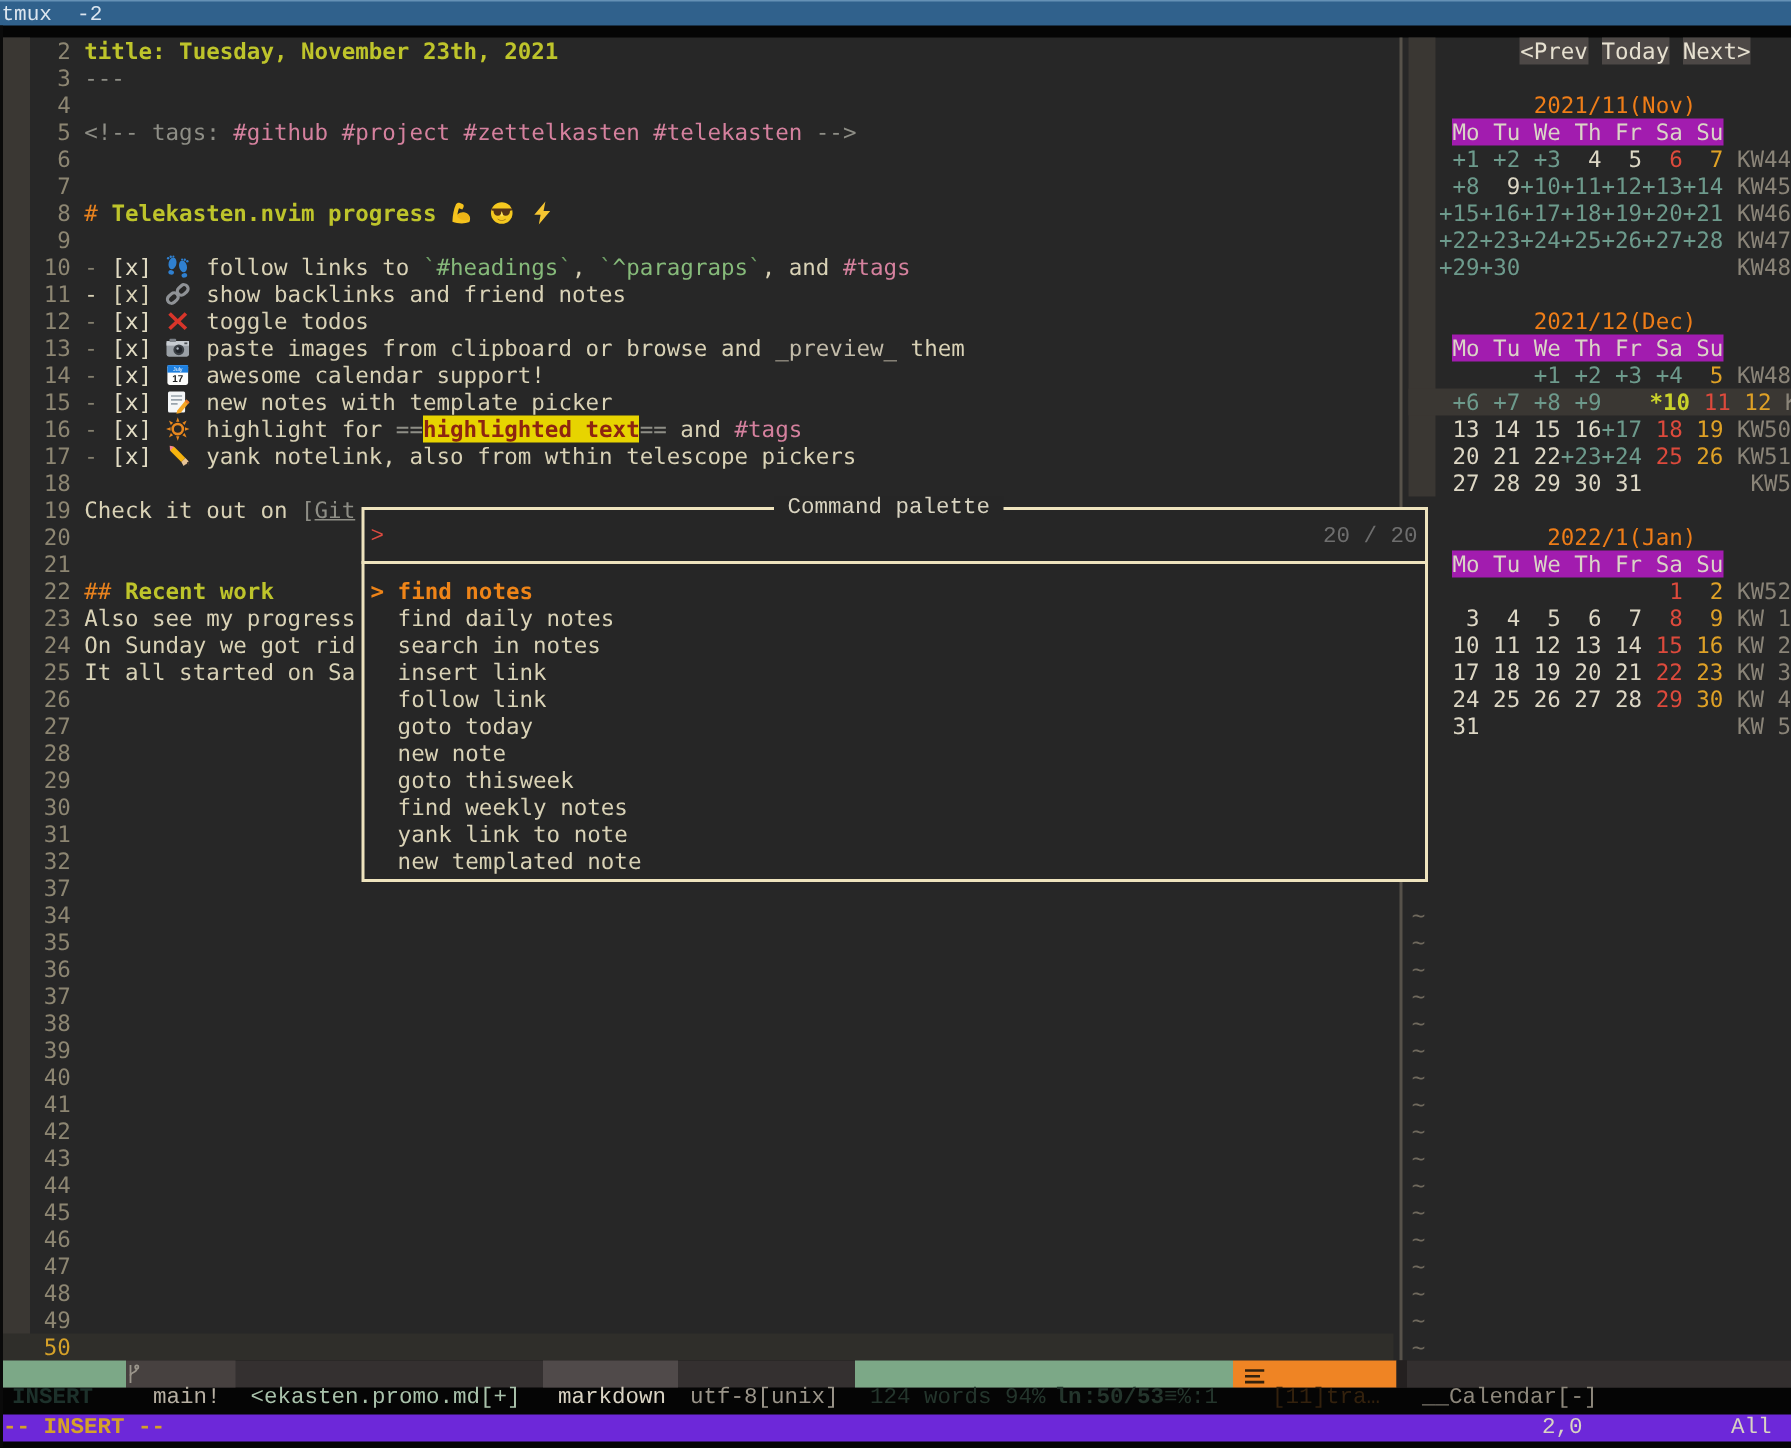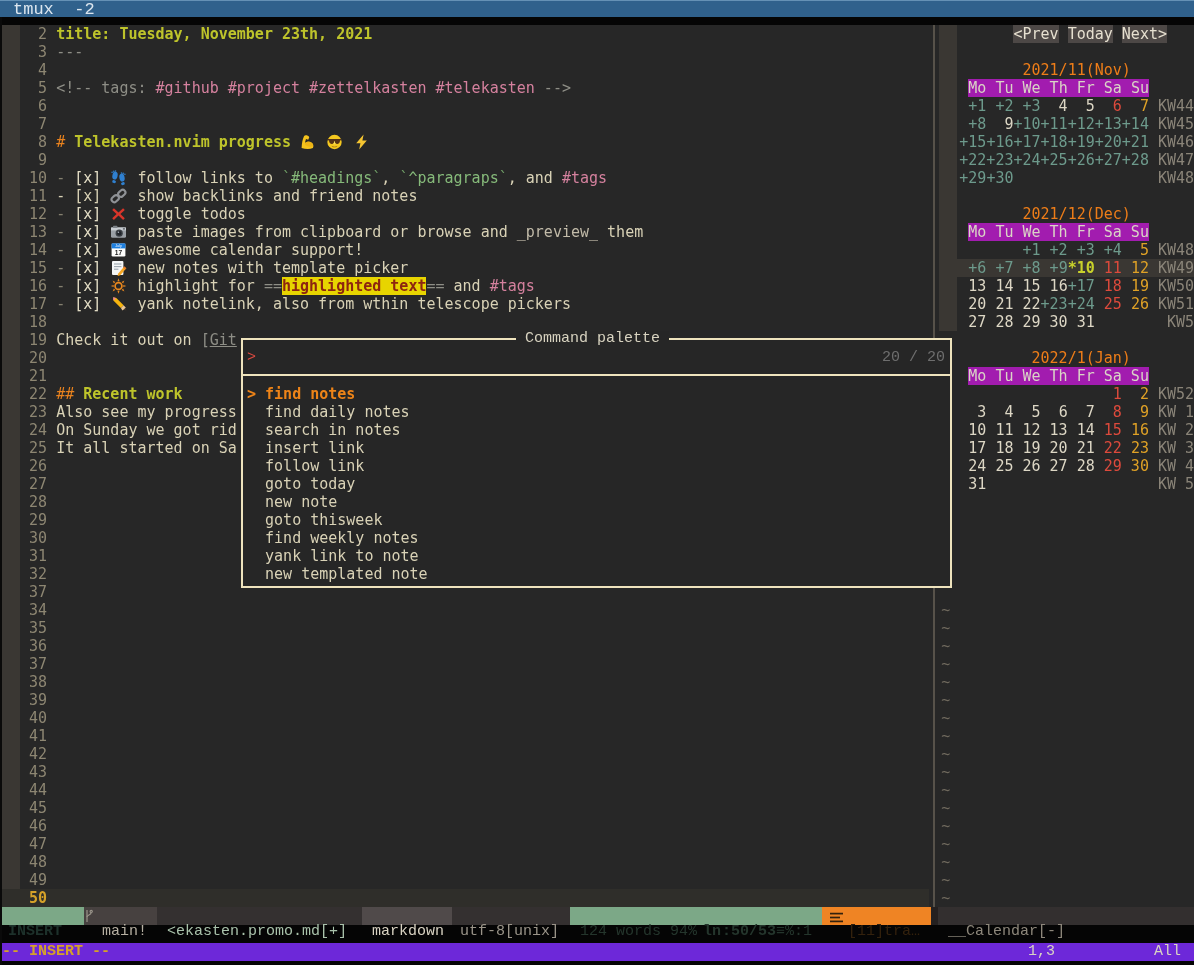--- a/index.html
+++ b/index.html
@@ -1,47 +1,47 @@
 <!DOCTYPE html>
 <html><head><meta charset="utf-8"><style>
 html,body{margin:0;padding:0;background:#000;}
 #root{position:relative;width:1194px;height:965px;background:#050505;overflow:hidden;
   font-family:"Liberation Mono",monospace;font-size:15px;line-height:18px;}
 .abs{position:absolute;}
 #titlebar{left:0;top:0;width:1194px;height:17px;background:#30618c;border-top:1px solid #6591b5;box-sizing:border-box;}
-#titlebar span{position:absolute;left:13px;top:0px;font-family:"Liberation Mono",monospace;font-size:17px;color:#dce6ef;white-space:pre;}
+#titlebar span{position:absolute;left:1px;top:0px;font-family:"Liberation Mono",monospace;font-size:14px;color:#dce6ef;white-space:pre;}
 #term{left:0;top:25px;width:1194px;height:882px;background:#272727;}
 #lstrip{left:2px;top:25px;width:18px;height:882px;background:#3a3733;}
 #rstrip{left:939px;top:25px;width:18px;height:306px;background:#3a3733;}
 #vsep{left:933px;top:25px;width:2px;height:882px;background:#57524a;}
 #cline{left:2px;top:889px;width:927px;height:18px;background:#2f2e2a;}
 #calline{left:939px;top:259px;width:255px;height:18px;background:#3a3733;}
 pre{margin:0;position:absolute;white-space:pre;}
 #main{left:2px;top:25px;color:#d9d2b6;}
 .t{color:#d9d2b6;}
 .num{color:#8d8672;}
-.cnum{color:#d5a129;font-weight:bold;}
+.cnum{color:#d5a129;font-weight:normal;}
 .cm{color:#8e8e86;}
 .ttl,.hdr{color:#bec42b;font-weight:bold;}
 .mark{color:#e8821e;}
 .tag{color:#d5819e;}
 .code{color:#86ba7a;}
 .bt{color:#6f9e66;}
 .und{color:#8e8e86;text-decoration:underline;}
 .dim{color:#c2bba9;}
 .dash{color:#85806f;}
 .chk{color:#e2dcc4;}
 .hl{background:#e7d400;color:#8d2510;font-weight:bold;}
 .or{color:#ee7d18;}
 .cal_t{color:#ddd7c5;}
 .teal{color:#6d9a8c;}
 .red{color:#dd4a3c;}
 .gold{color:#dfa126;}
 .kw{color:#8a8478;}
-.today{color:#c9d22b;font-weight:bold;}
+.today{color:#c9d22b;font-weight:bold;padding-left:32px;}
 .hrow{background:#a21caf;color:#dad4c6;}
 .btn{background:#4d4846;color:#e6e0d0;}
 .tilde{color:#6f695d;}
 .em{position:absolute;width:17px;height:16px;}
 .em svg{display:block;}
 #palette{left:241px;top:338px;width:711px;height:250px;background:#262626;border:2px solid #eee3bd;box-sizing:border-box;z-index:5;}
 #ptitle{position:absolute;left:273px;top:-9px;background:#262626;padding:0 9px;color:#d8d3c0;line-height:16px;}
 #prompt{position:absolute;left:4px;top:9px;color:#dc4a40;}
 #pcount{position:absolute;right:5px;top:9px;color:#6e6e6e;}
 #psep{position:absolute;left:-2px;right:-2px;top:34px;height:2px;background:#eee3bd;}
@@ -262,15 +262,15 @@
             <line x1="0" y1="9.4" x2="13" y2="9.4"></line>
           </g>
         </svg></div>
   <span style="left:848px;color:#33210d">[11]tra…</span>
   <div style="left:931px;width:7px;background:#242020"></div>
   <div style="left:938px;width:256px;background:#332f2f"></div>
   <span style="left:948px;color:#8d877b">__Calendar[-]</span>
  </div>
  <div class="abs" id="rulrow">
   <span style="position:absolute;left:2px;color:#d5a129;font-weight:bold">-- INSERT --</span>
-  <span style="position:absolute;left:1028px;color:#d9d3c3">1,3</span>
+  <span style="position:absolute;left:1028px;color:#d9d3c3">2,0</span>
   <span style="position:absolute;left:1154px;color:#d9d3c3">All</span>
  </div>
 </div>
 </body></html>

